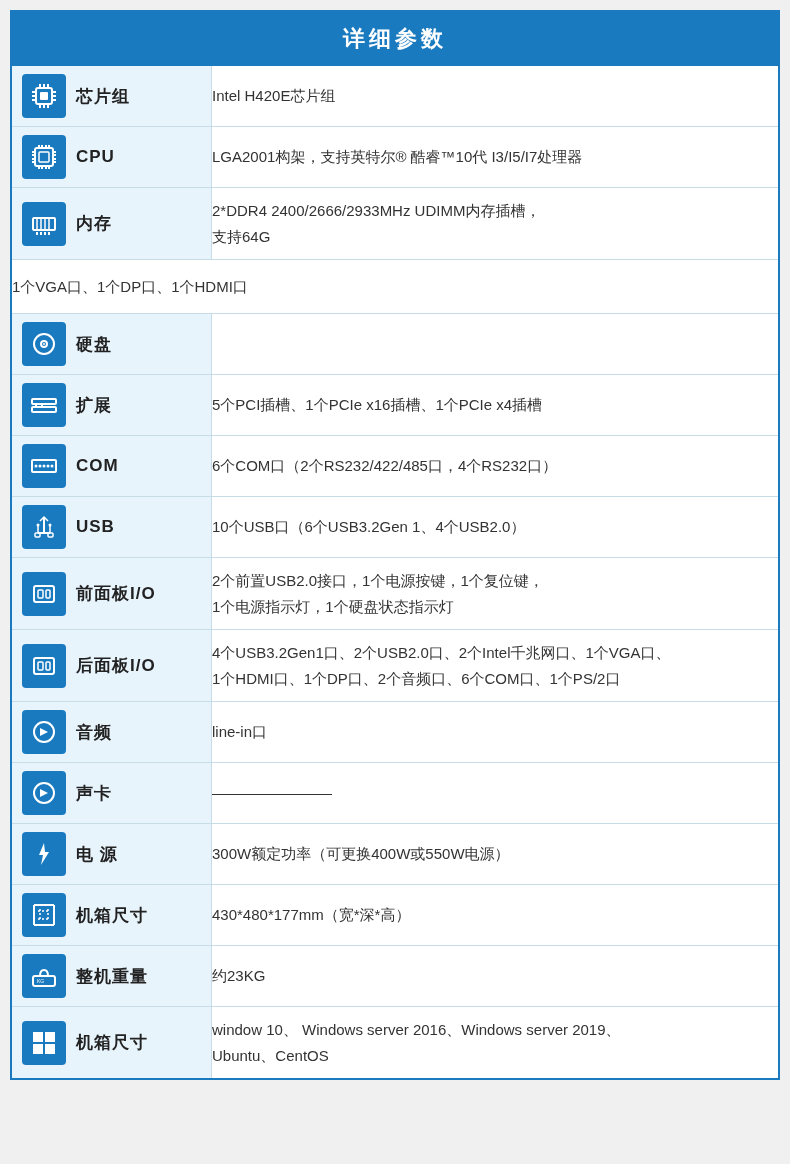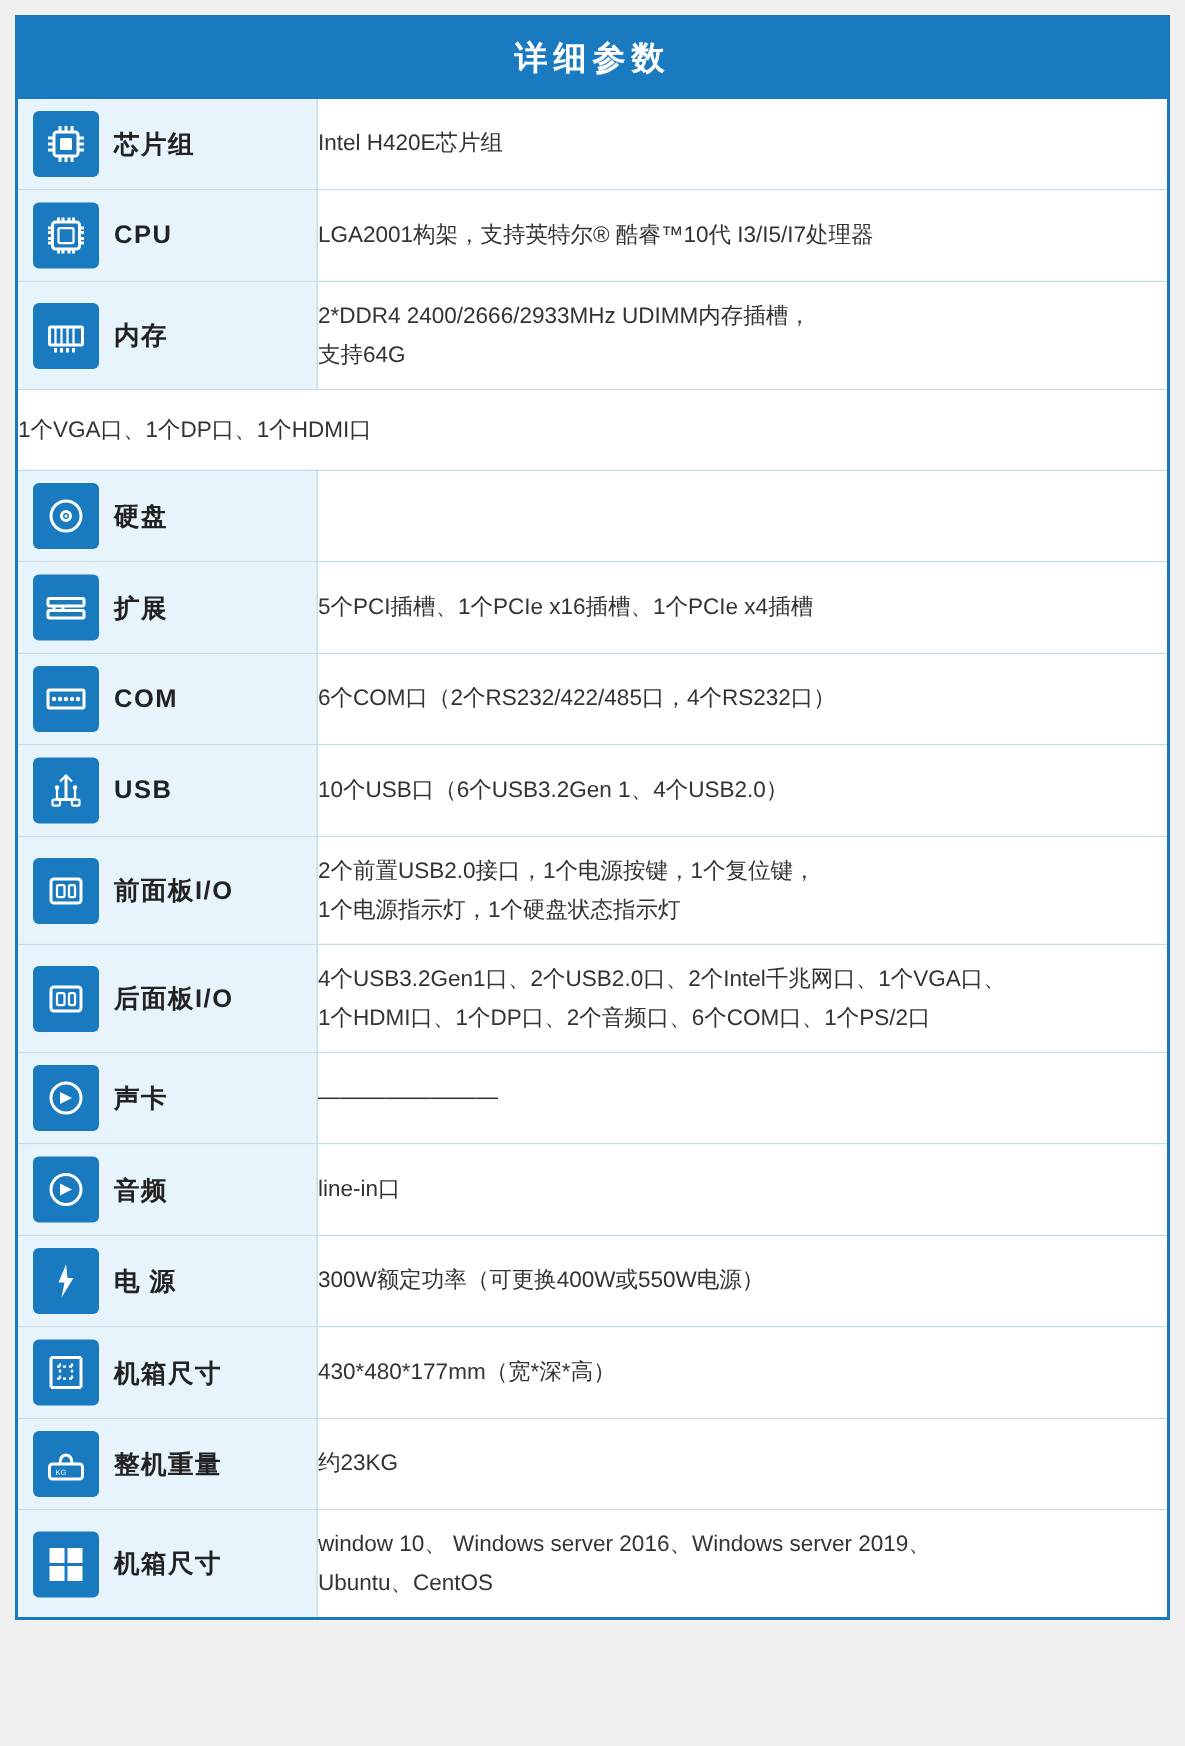--- a/index.html
+++ b/index.html
@@ -266,38 +266,38 @@
         </div>
       </div>
       <div class="table-row">
         <div class="row-label">
           <div class="row-icon">
             <svg viewBox="0 0 28 28" fill="none" xmlns="http://www.w3.org/2000/svg" style="width:28px;height:28px">
     <circle cx="14" cy="14" r="10" stroke="white" stroke-width="2"></circle>
     <path d="M10 10 L10 18 L18 14 Z" fill="white"></path>
   </svg>
           </div>
-          <span class="row-label-text">声卡</span>
-        </div>
-        <div class="row-value">
-          <span>————————</span>
+          <span class="row-label-text">音频</span>
+        </div>
+        <div class="row-value">
+          <span>line-in口</span>
         </div>
       </div>
       <div class="table-row">
         <div class="row-label">
           <div class="row-icon">
             <svg viewBox="0 0 28 28" fill="none" xmlns="http://www.w3.org/2000/svg" style="width:28px;height:28px">
     <circle cx="14" cy="14" r="10" stroke="white" stroke-width="2"></circle>
     <path d="M10 10 L10 18 L18 14 Z" fill="white"></path>
   </svg>
           </div>
-          <span class="row-label-text">音频</span>
-        </div>
-        <div class="row-value">
-          <span>line-in口</span>
+          <span class="row-label-text">声卡</span>
+        </div>
+        <div class="row-value">
+          <span>————————</span>
         </div>
       </div>
       <div class="table-row">
         <div class="row-label">
           <div class="row-icon">
             <svg viewBox="0 0 28 28" fill="none" xmlns="http://www.w3.org/2000/svg" style="width:28px;height:28px">
     <polygon points="14,3 9,15 13,15 11,25 19,12 15,12" fill="white"></polygon>
   </svg>
           </div>
           <span class="row-label-text">电 源</span>

